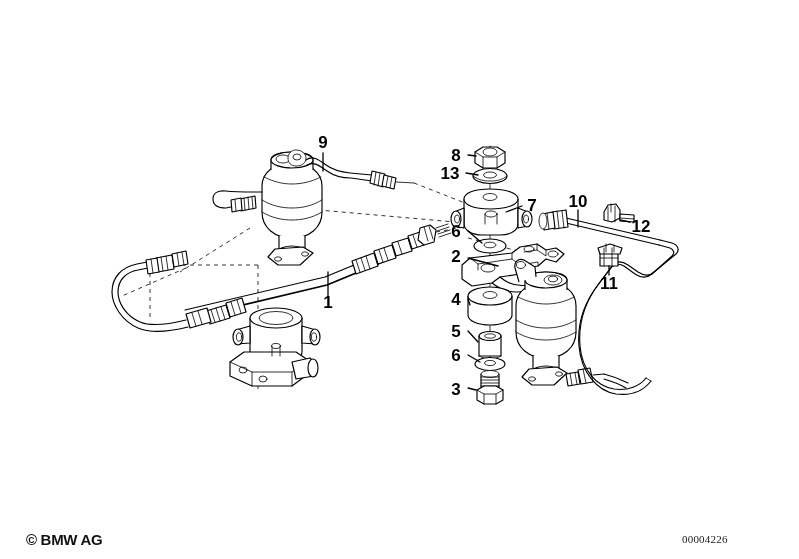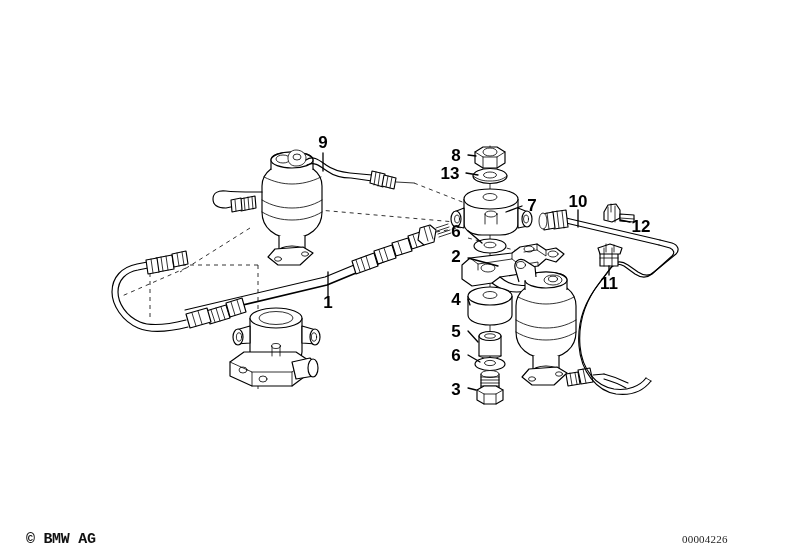--- a/index.html
+++ b/index.html
@@ -28,21 +28,21 @@
   .calloutText {
     font-family: "Liberation Sans", sans-serif;
     font-weight: bold;
     font-size: 17px;
     fill: #000000;
   }
   .footerLeft {
     position: absolute;
     left: 26px;
     top: 531px;
-    font-family: Liberation Mono, monospace;
+    font-family: Liberation Sans, sans-serif;
     font-size: 15px;
     font-weight: bold;
     color: #111111;
     letter-spacing: -0.3px;
     white-space: nowrap;
   }
   .footerRight {
     position: absolute;
     left: 682px;
     top: 533px;

